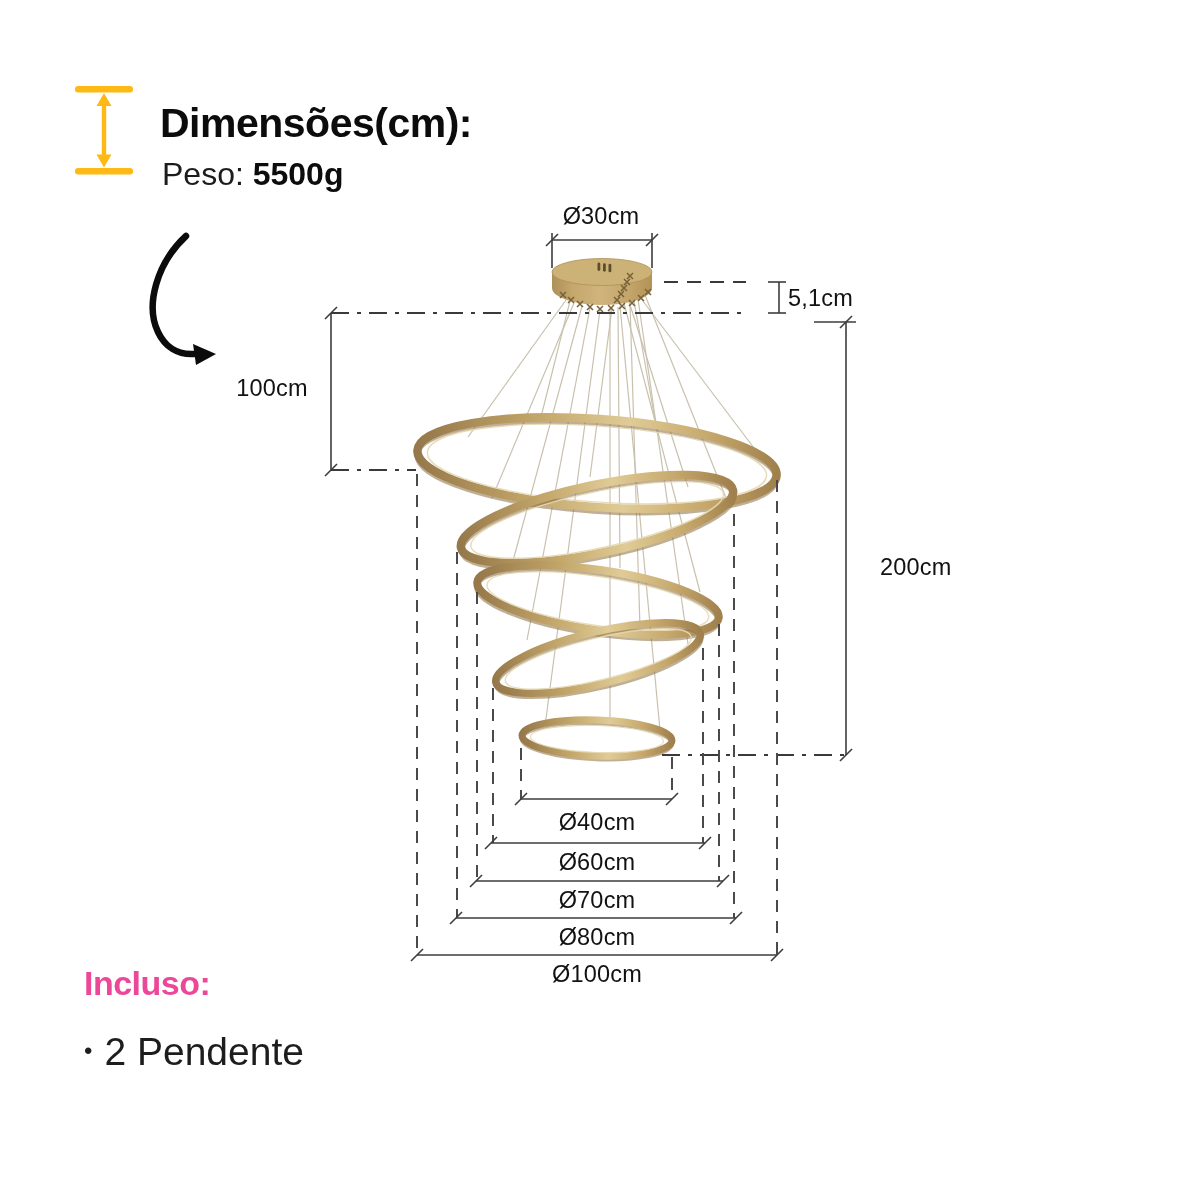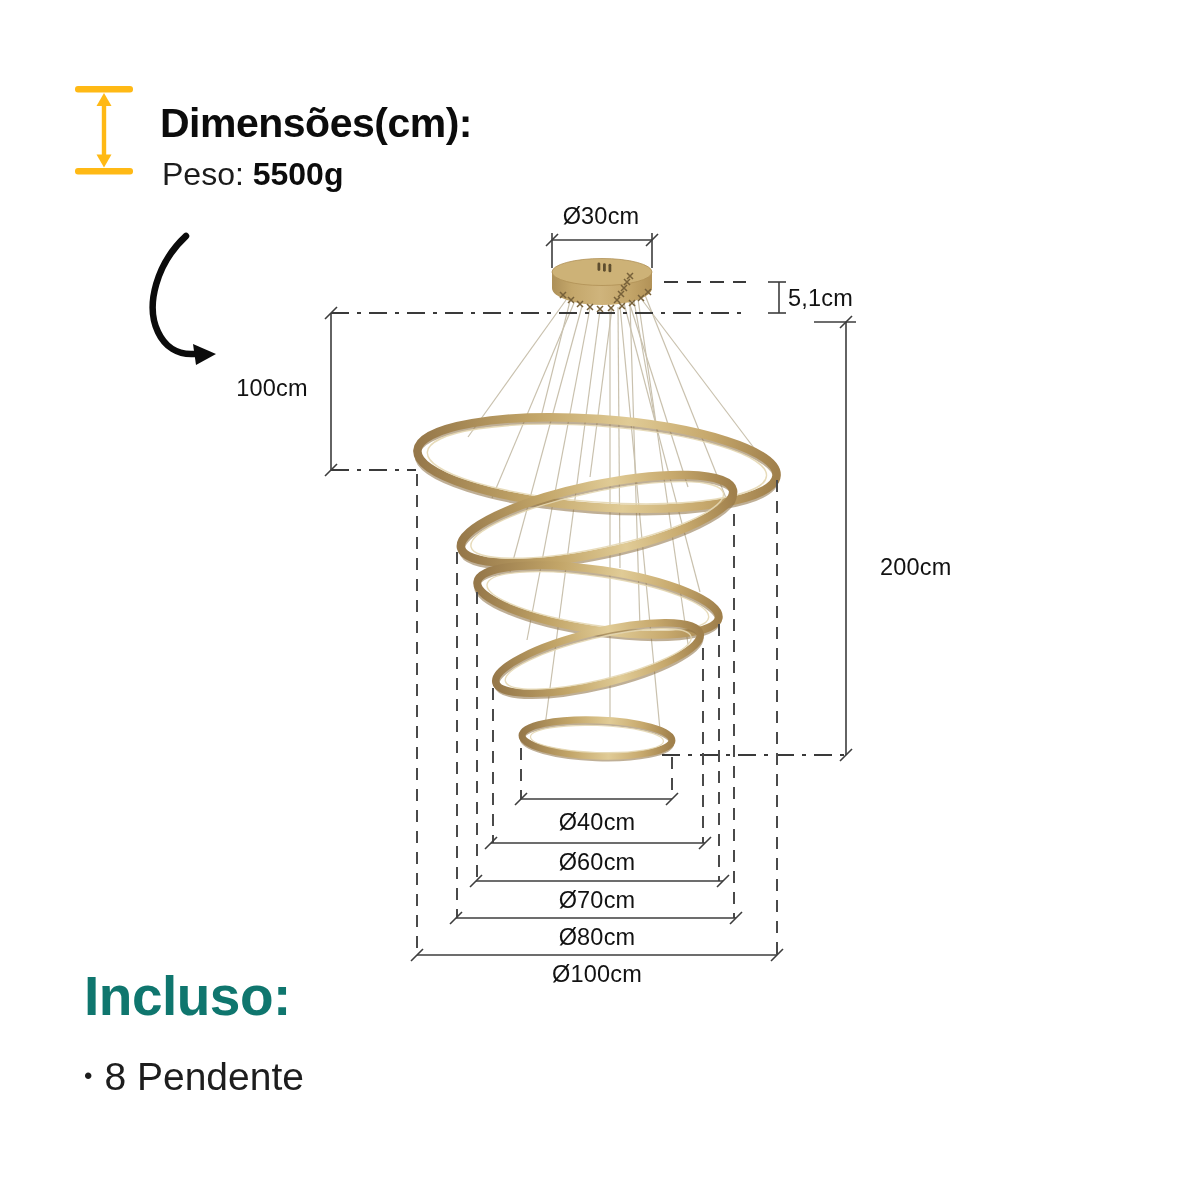--- a/index.html
+++ b/index.html
@@ -6,21 +6,21 @@
   .page{position:relative;width:972px;height:1200px;background:#ffffff;overflow:hidden;
         font-family:"Liberation Sans",sans-serif;color:#111;}
   .drawing{position:absolute;left:0;top:0;}
   
   .hdr-title{position:absolute;left:160px;top:100px;font-size:41px;font-weight:700;
              letter-spacing:-0.5px;color:#0c0c0c;white-space:nowrap;}
   .hdr-peso{position:absolute;left:162px;top:156px;font-size:32px;color:#1c1c1c;white-space:nowrap;}
   .hdr-peso .v{font-weight:700;color:#0c0c0c;}
   
   .inc{position:absolute;left:84px;top:964px;}
-  .inc-title{font-size:55px;font-weight:700;color:#0f766e;letter-spacing:-0.5px;}
+  .inc-title{font-size:34px;font-weight:700;color:#ec4899;letter-spacing:-0.5px;}
   .inc-item{font-size:39px;color:#1d1d1d;margin-top:27px;white-space:nowrap;}
   .inc-item .bullet{font-size:24px;vertical-align:6px;margin-right:12px;color:#1d1d1d;}
   
   text.dim{font-family:"Liberation Sans",sans-serif;font-size:23.5px;fill:#121212;letter-spacing:.2px;}
   .solid{stroke:#3d3d3d;stroke-width:1.6;fill:none;}
   .tick{stroke:#3d3d3d;stroke-width:1.6;}
   .dashv{stroke:#4a4a4a;stroke-width:2;stroke-dasharray:12 9;fill:none;}
   .dashdot{stroke:#3a3a3a;stroke-width:2;stroke-dasharray:18 8 4 8;fill:none;}
   .dash{stroke:#3a3a3a;stroke-width:2;stroke-dasharray:14 9;fill:none;}
   .cable{stroke:#c9c1ae;stroke-width:1.2;fill:none;}
@@ -214,17 +214,17 @@
       <line class="solid" x1="417" y1="955" x2="777" y2="955"></line>
       <line class="tick" x1="411" y1="961" x2="423" y2="949"></line>
       <line class="tick" x1="771" y1="961" x2="783" y2="949"></line>
       <text class="dim" x="597" y="982" text-anchor="middle">Ø100cm</text>
     </g>
   </svg>
 
   <div class="inc">
     <div class="inc-title">Incluso:</div>
     <div class="inc-item">
-      <span class="bullet">•</span><span>8 Pendente</span>
+      <span class="bullet">•</span><span>2 Pendente</span>
     </div>
   </div>
 
 </div>
 
 </body></html>

